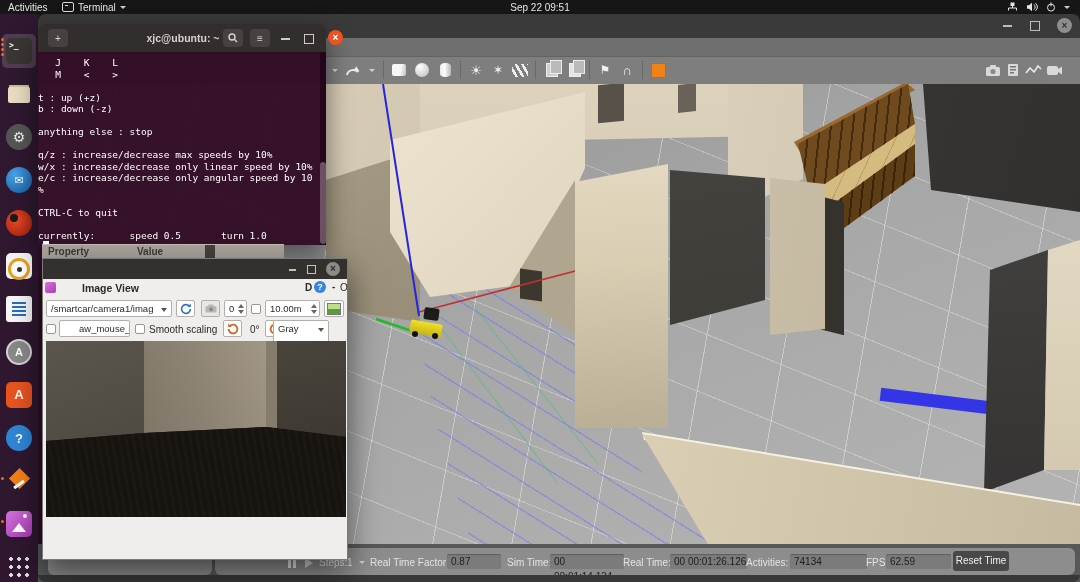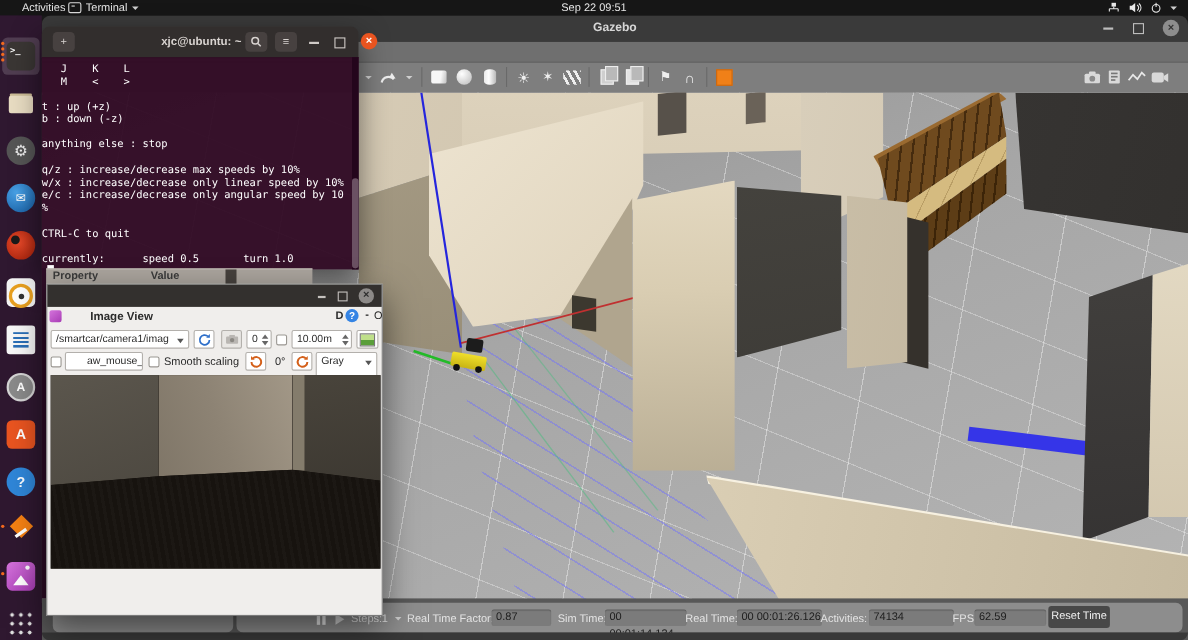--- a/index.html
+++ b/index.html
@@ -81,21 +81,20 @@
 
   svg{display:block;}
 </style>
 </head>
 <body>
 
 <div id="stage">
 
   <div class="grp">
     <div class="a" id="gz-title">
-      <div class="t">Gazebo</div>
       <div class="wb-line" style="left:965px;"></div>
       <div class="wb-sq" style="left:992px;"></div>
       <div class="wb-circ" style="left:1019px;">×</div>
     </div>
     <div class="a" id="gz-menu"></div>
 
     <div class="a" id="gz-tools">
       <div class="tb" style="left:293px;width:8px;">
           <span class="tri-down" style="margin:0;"></span>
         </div>
@@ -248,21 +247,21 @@
         <div class="sb-box" style="left:575px;width:73px;">74134</div>
         <div class="sb-lbl" style="left:651px;">FPS:</div>
         <div class="sb-box" style="left:671px;width:61px;">62.59</div>
         <div class="a" style="left:738px;top:3px;width:56px;height:20px;background:#484848;border-radius:3px;color:#f0f0f0;font-size:10px;text-align:center;line-height:20px;">Reset Time</div>
       </div>
       <div class="edge"></div>
     </div>
   </div>
 
   <div class="a" id="topbar">
-    <div class="item" style="left:20px;">Activities</div>
+    <div class="item" style="left:8px;">Activities</div>
     <div class="item" style="left:62px;">
       <span class="mini-term"></span>
       <span>Terminal</span>
       <span class="tri-down"></span>
     </div>
     <div class="item" style="left:0;right:0;justify-content:center;">Sep 22 09:51</div>
     <div class="item" style="right:10px;gap:8px;">
       <svg width="11" height="10">
           <rect x="3.5" y="0.5" width="4" height="3.5" fill="#e6e6e6"></rect>
           <path d="M5.5 4v2M1.5 6h8M1.5 6v2.5M9.5 6v2.5" stroke="#e6e6e6" fill="none"></path>
@@ -422,21 +421,21 @@
           <path d="M1.2 0.6v3.4h3.4z" fill="#d4601a"></path>
         </svg>
     </div>
     <div class="rq-lbl" style="left:207px;top:65px;">0°</div>
     <div class="rq-ctl f" style="left:222px;top:61px;width:19px;height:17px;justify-content:center;">
       <svg width="12" height="12">
           <path d="M10.4 6a4.4 4.4 0 1 1-1.3-3.1" fill="none" stroke="#d4601a" stroke-width="1.8"></path>
           <path d="M10.8 0.6v3.4H7.4z" fill="#d4601a"></path>
         </svg>
     </div>
-    <div class="rq-ctl" style="left:244px;top:61px;width:56px;height:34px;padding:2px 23px 0 4px;">
+    <div class="rq-ctl" style="left:230px;top:61px;width:56px;height:34px;padding:2px 23px 0 4px;">
       <span>Gray</span>
       <span class="combo-ar"></span>
     </div>
 
     <div id="rqt-img">
       <div class="cw" style="clip-path:polygon(0px 0px,98px 0px,98px 92px,0px 100px);background:linear-gradient(160deg,#5b564d,#3f3b34);"></div>
       <div class="cw" style="clip-path:polygon(98px 0px,220px 0px,220px 86px,98px 92px);background:linear-gradient(250deg,#b6ab99 0%,#8d8374 45%,#675f52 100%);"></div>
       <div class="cw" style="clip-path:polygon(220px 0px,300px 0px,300px 96px,220px 86px);background:linear-gradient(170deg,#4d483f,#35312b);"></div>
       <div class="cw" style="clip-path:polygon(220px 0px,231px 0px,231px 87px,220px 86px);background:#847c6c;"></div>
       <div class="cw" style="clip-path:polygon(0px 100px,98px 92px,220px 86px,300px 96px,300px 176px,0px 176px);background-color:#17130f;background-image:repeating-linear-gradient(80deg,rgba(255,255,255,.02) 0 3px,transparent 3px 7px);"></div>

